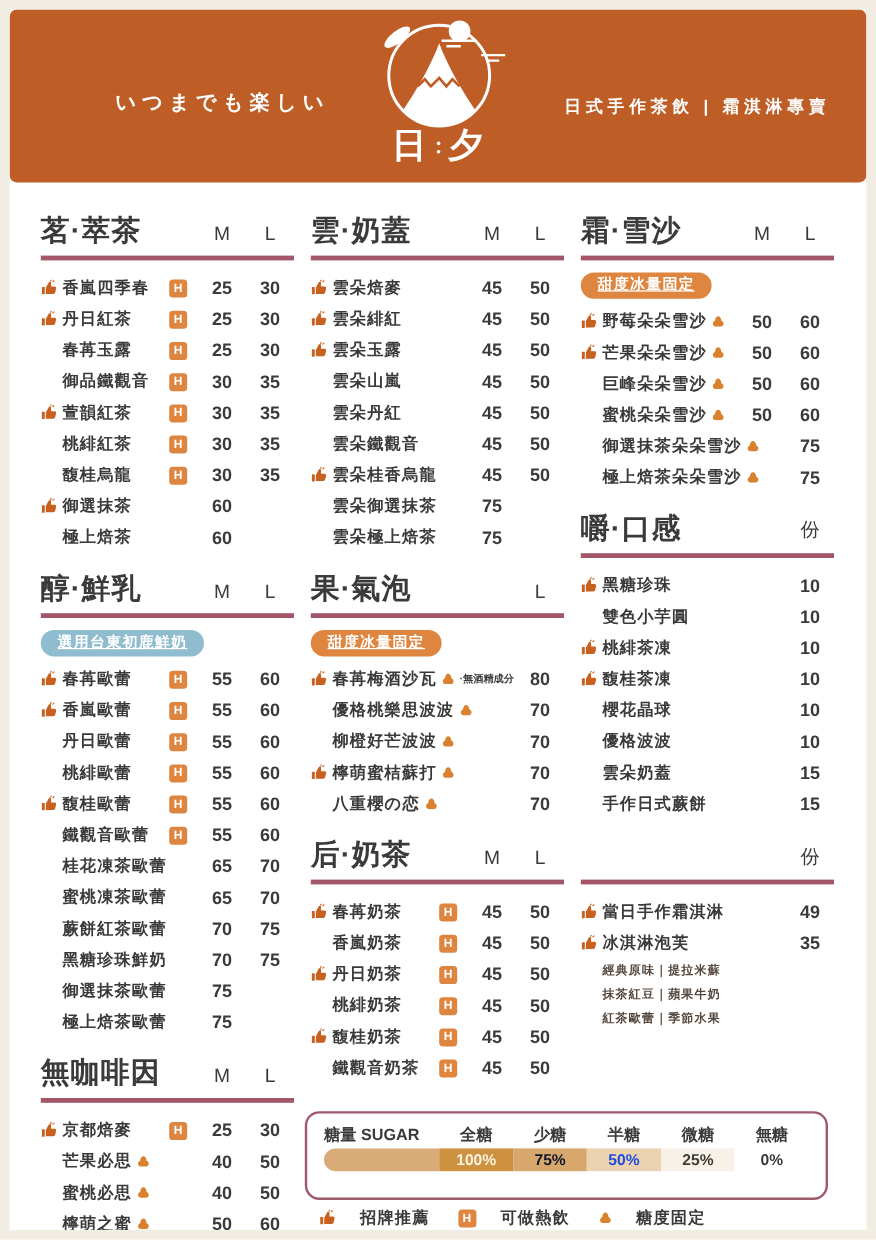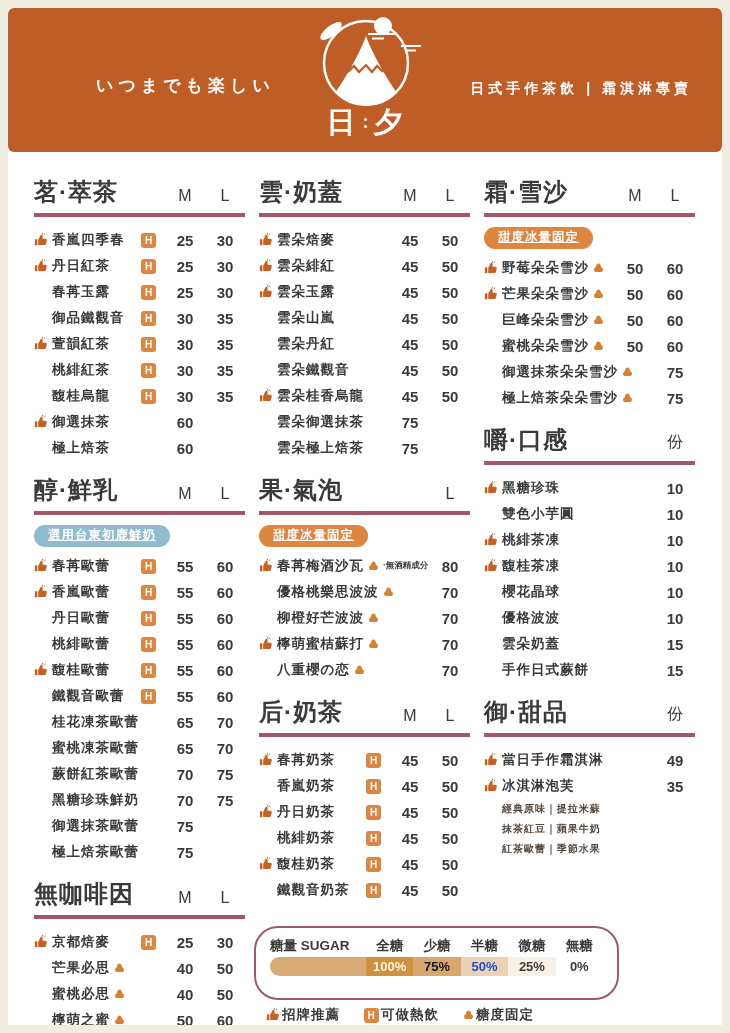--- a/index.html
+++ b/index.html
@@ -60,33 +60,33 @@
   .price{font-size:15px;font-weight:600;text-align:center;white-space:nowrap;}
   .hb{
     width:15px;height:15px;border-radius:3px;background:#DE8540;color:#fff;
     font-size:10px;font-weight:700;display:flex;align-items:center;justify-content:center;
   }
   .row.subrow{height:20px;}
   .subtext{font-size:10px;font-weight:700;color:#55483F;letter-spacing:1px;white-space:nowrap;}
 
   
   .panel{
-    position:absolute;left:246px;top:918px;width:365px;height:74px;box-sizing:border-box;
-    border:2px solid #9E5A6B;border-radius:24px;padding:7px 14px 0;background:#fff;
+    position:absolute;left:246px;top:918px;width:436px;height:74px;box-sizing:border-box;
+    border:2px solid #9E5A6B;border-radius:12px;padding:7px 14px 0;background:#fff;
   }
   .pgrid{display:grid;grid-template-columns:96px repeat(5,1fr);align-items:center;height:21px;}
   .pgrid .plabel{font-size:13.5px;font-weight:700;text-align:left;white-space:nowrap;}
   .pgrid .pcell{font-size:13.5px;font-weight:700;text-align:center;white-space:nowrap;}
   .bar{height:19px;margin:1px 0;}
   .bar .bseg{height:19px;font-size:13px;font-weight:700;display:flex;align-items:center;justify-content:center;}
   .bar .bseg:first-child{border-radius:10px 0 0 10px;}
 
   
   .legend{position:absolute;left:258px;top:998px;display:flex;gap:24px;align-items:center;}
-  .leg-item{display:flex;align-items:center;gap:2px;font-size:13.5px;font-weight:700;letter-spacing:1px;}
+  .leg-item{display:flex;align-items:center;gap:20px;font-size:13.5px;font-weight:700;letter-spacing:1px;}
 </style>
 </head>
 <body>
 
 <div class="page">
   <div class="inner">
 
     <div class="header">
       <div class="tagline-left">いつまでも楽しい</div>
       <div class="brand">
@@ -1036,21 +1036,20 @@
               <div class="name-cell">
                 <span class="iname">手作日式蕨餅</span>
               </div>
               <div class="cell-icon"></div>
               <div class="price"></div>
               <div class="price">15</div>
             </div>
           </section>
           <section class="section">
             <div class="sec-head">
-              <div class="sec-title">御·甜品</div>
               <div class="size" style="grid-column: 4;"></div>
               <div class="size" style="grid-column: 5;">份</div>
             </div>
             <div class="divider"></div>
             <div class="row">
               <div class="cell-icon">
                 <svg width="14" height="14" viewBox="0 0 16 16">
                   <g fill="#C8601F">
                     <rect x="1" y="7" width="2.8" height="7" rx="0.6"></rect>
                     <path d="M4.8 13.6V7.7l2.7-5c.2-.4.6-.7 1.1-.7.7 0 1.2.6 1.2 1.3v3.2h3.3c1 0 1.7.9 1.5 1.9l-.9 3.8c-.2.8-.9 1.4-1.8 1.4H4.8z"></path>

